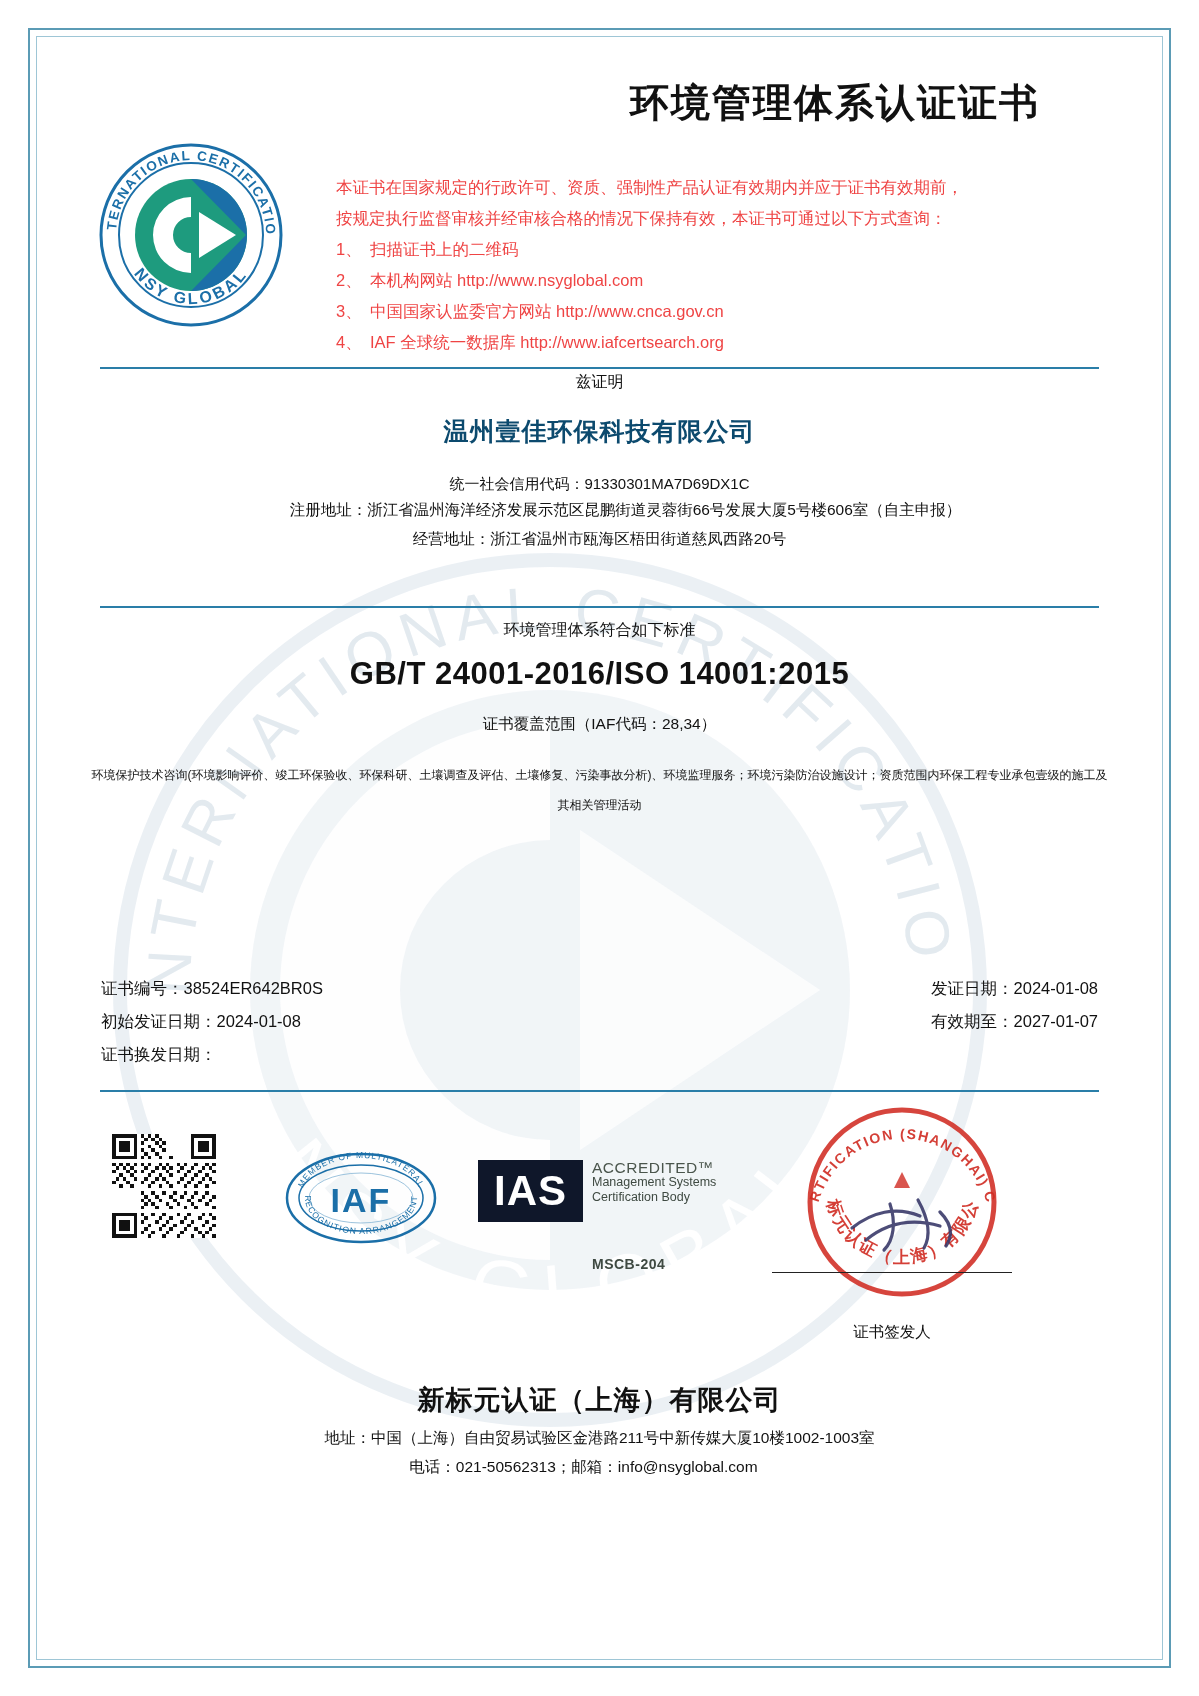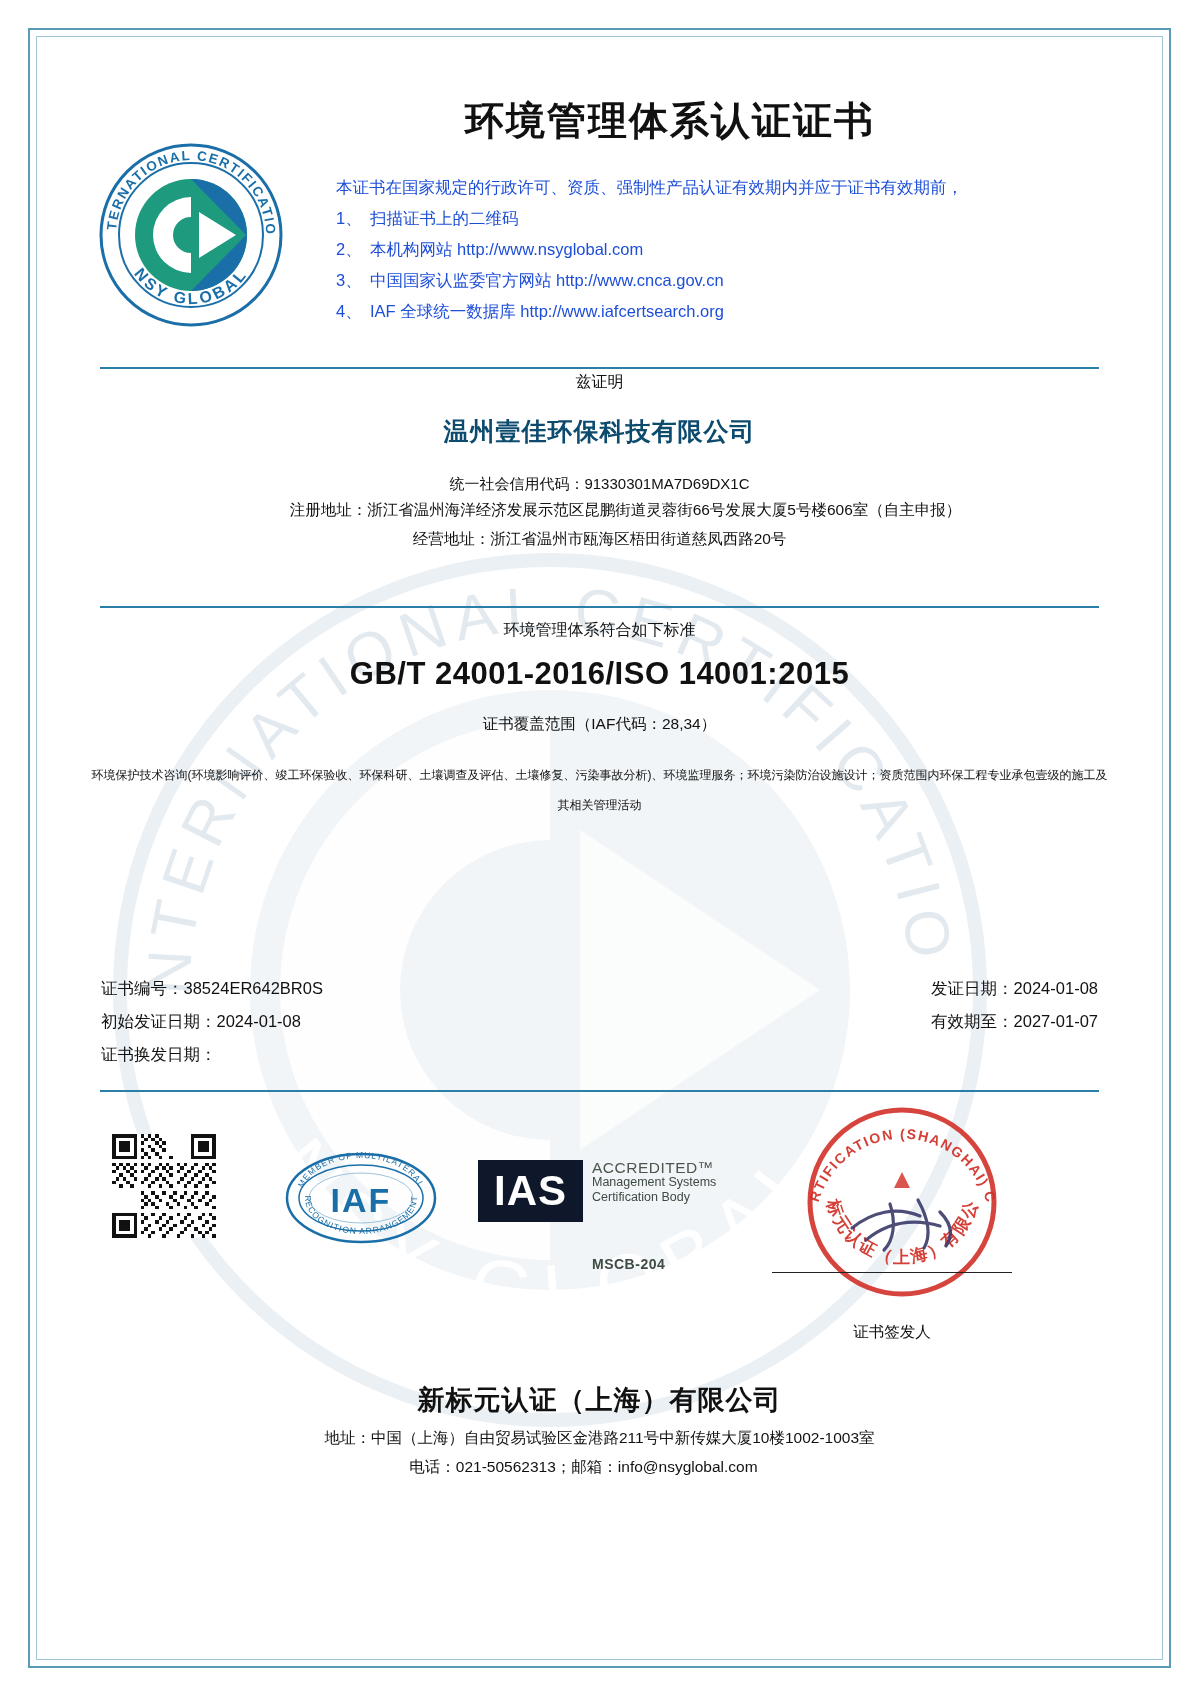--- a/index.html
+++ b/index.html
@@ -55,44 +55,44 @@
   
   .content {
     position: absolute;
     left: 0; top: 0;
     width: 1199px;
     height: 1696px;
   }
   .title {
     position: absolute;
     left: 300px;
-    top: 94px;
+    top: 76px;
     width: 740px;
-    text-align: center;
+    text-align: right;
     font-size: 39px;
     font-weight: bold;
     letter-spacing: 2px;
     color: #111;
     font-family: "DejaVu Sans", sans-serif;
   }
   .logo {
     position: absolute;
     left: 96px;
     top: 140px;
     width: 190px;
     height: 190px;
   }
   .intro {
     position: absolute;
     left: 336px;
     top: 172px;
     width: 660px;
     font-size: 16.5px;
     line-height: 31px;
-    color: #1d4ed8;
+    color: #ef4444;
   }
   .intro .line { white-space: nowrap; }
   .intro .num { display: inline-block; width: 34px; }
 
   
   .hr {
     position: absolute;
     left: 100px;
     width: 999px;
     height: 2px;
@@ -339,20 +339,21 @@
           <textPath href="#lgTop" startOffset="50%" text-anchor="middle">INTERNATIONAL CERTIFICATION</textPath>
         </text>
         <text fill="#1b6fa8" font-size="16" font-weight="bold" font-family="Liberation Sans, sans-serif" letter-spacing="3">
           <textPath href="#lgBot" startOffset="50%" text-anchor="middle">NSY GLOBAL</textPath>
         </text>
       </svg>
     </div>
 
     <div class="intro">
       <div class="line">本证书在国家规定的行政许可、资质、强制性产品认证有效期内并应于证书有效期前，</div>
+      <div class="line">按规定执行监督审核并经审核合格的情况下保持有效，本证书可通过以下方式查询：</div>
       <div class="line">
         <span class="num">1、</span><span>扫描证书上的二维码</span>
       </div>
       <div class="line">
         <span class="num">2、</span><span>本机构网站 http://www.nsyglobal.com</span>
       </div>
       <div class="line">
         <span class="num">3、</span><span>中国国家认监委官方网站 http://www.cnca.gov.cn</span>
       </div>
       <div class="line">

